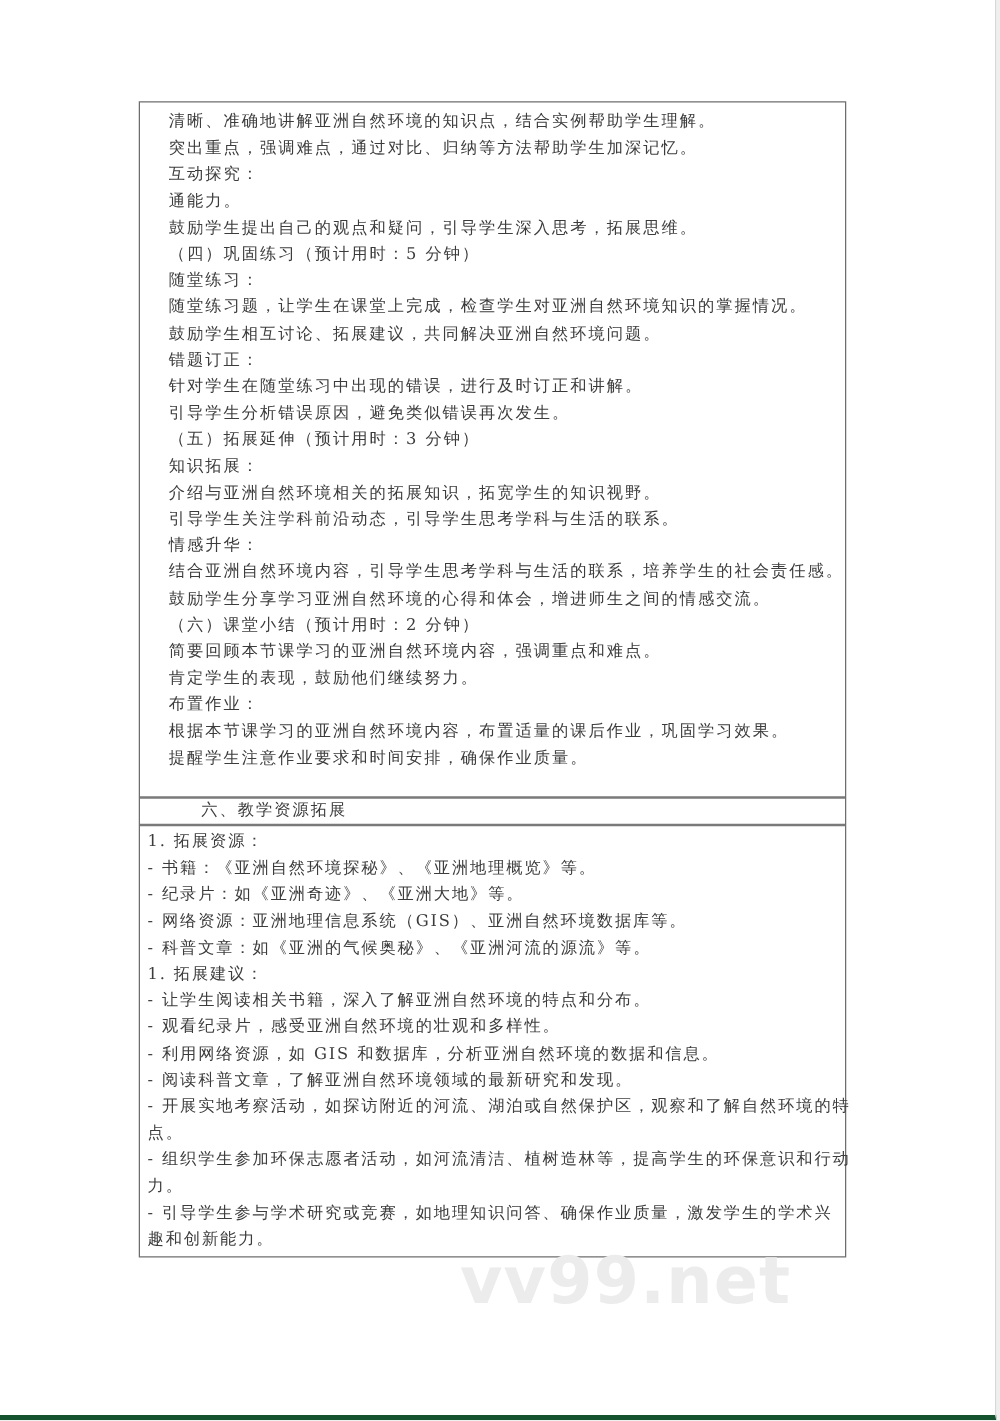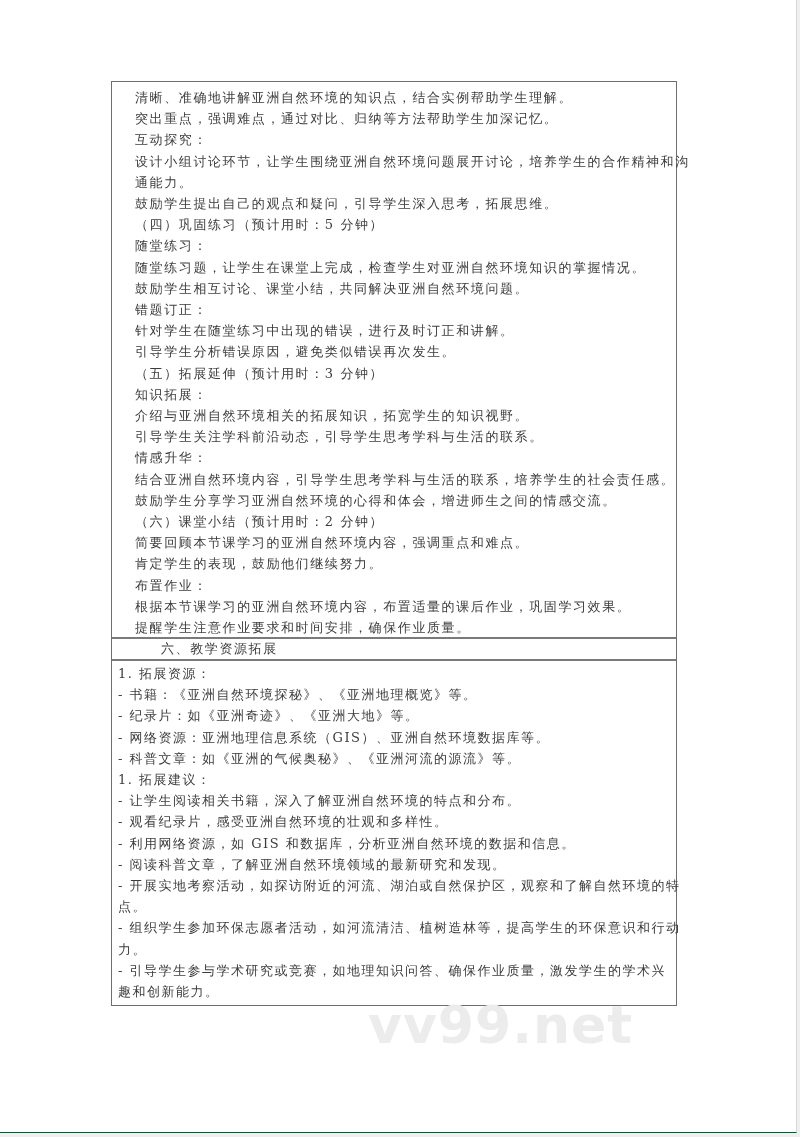--- a/index.html
+++ b/index.html
@@ -6,21 +6,21 @@
   body {
     width: 800px; height: 1137px; overflow: hidden;
     background: #efefef;
     font-family: "DejaVu Serif", "Liberation Serif", serif;
   }
   .page {
     position: absolute; left: 0; top: 0;
     width: 796px; height: 1132px;
     background: #ffffff;
     border-right: 1px solid #d8d8d8;
-    border-bottom: 1px solid #14532d;
+    border-bottom: 4px solid #14532d;
   }
   .table {
     position: absolute; left: 111px; top: 81px;
     width: 566px;
     border: 1px solid #6e6e6e;
     box-sizing: border-box;
   }
   .cell-top {
     padding: 5px 8px 0 23px;
     height: 555px;
@@ -55,27 +55,26 @@
 </style>
 </head>
 <body>
 
 <div class="page">
   <div class="table">
     <div class="cell-top">
       <div class="line">清晰、准确地讲解亚洲自然环境的知识点，结合实例帮助学生理解。</div>
       <div class="line">突出重点，强调难点，通过对比、归纳等方法帮助学生加深记忆。</div>
       <div class="line">互动探究：</div>
-      <div class="line">设计小组讨论环节，让学生围绕亚洲自然环境问题展开讨论，培养学生的合作精神和沟</div>
       <div class="line">通能力。</div>
       <div class="line">鼓励学生提出自己的观点和疑问，引导学生深入思考，拓展思维。</div>
       <div class="line">（四）巩固练习（预计用时：5 分钟）</div>
       <div class="line">随堂练习：</div>
       <div class="line">随堂练习题，让学生在课堂上完成，检查学生对亚洲自然环境知识的掌握情况。</div>
-      <div class="line">鼓励学生相互讨论、课堂小结，共同解决亚洲自然环境问题。</div>
+      <div class="line">鼓励学生相互讨论、拓展建议，共同解决亚洲自然环境问题。</div>
       <div class="line">错题订正：</div>
       <div class="line">针对学生在随堂练习中出现的错误，进行及时订正和讲解。</div>
       <div class="line">引导学生分析错误原因，避免类似错误再次发生。</div>
       <div class="line">（五）拓展延伸（预计用时：3 分钟）</div>
       <div class="line">知识拓展：</div>
       <div class="line">介绍与亚洲自然环境相关的拓展知识，拓宽学生的知识视野。</div>
       <div class="line">引导学生关注学科前沿动态，引导学生思考学科与生活的联系。</div>
       <div class="line">情感升华：</div>
       <div class="line">结合亚洲自然环境内容，引导学生思考学科与生活的联系，培养学生的社会责任感。</div>
       <div class="line">鼓励学生分享学习亚洲自然环境的心得和体会，增进师生之间的情感交流。</div>

